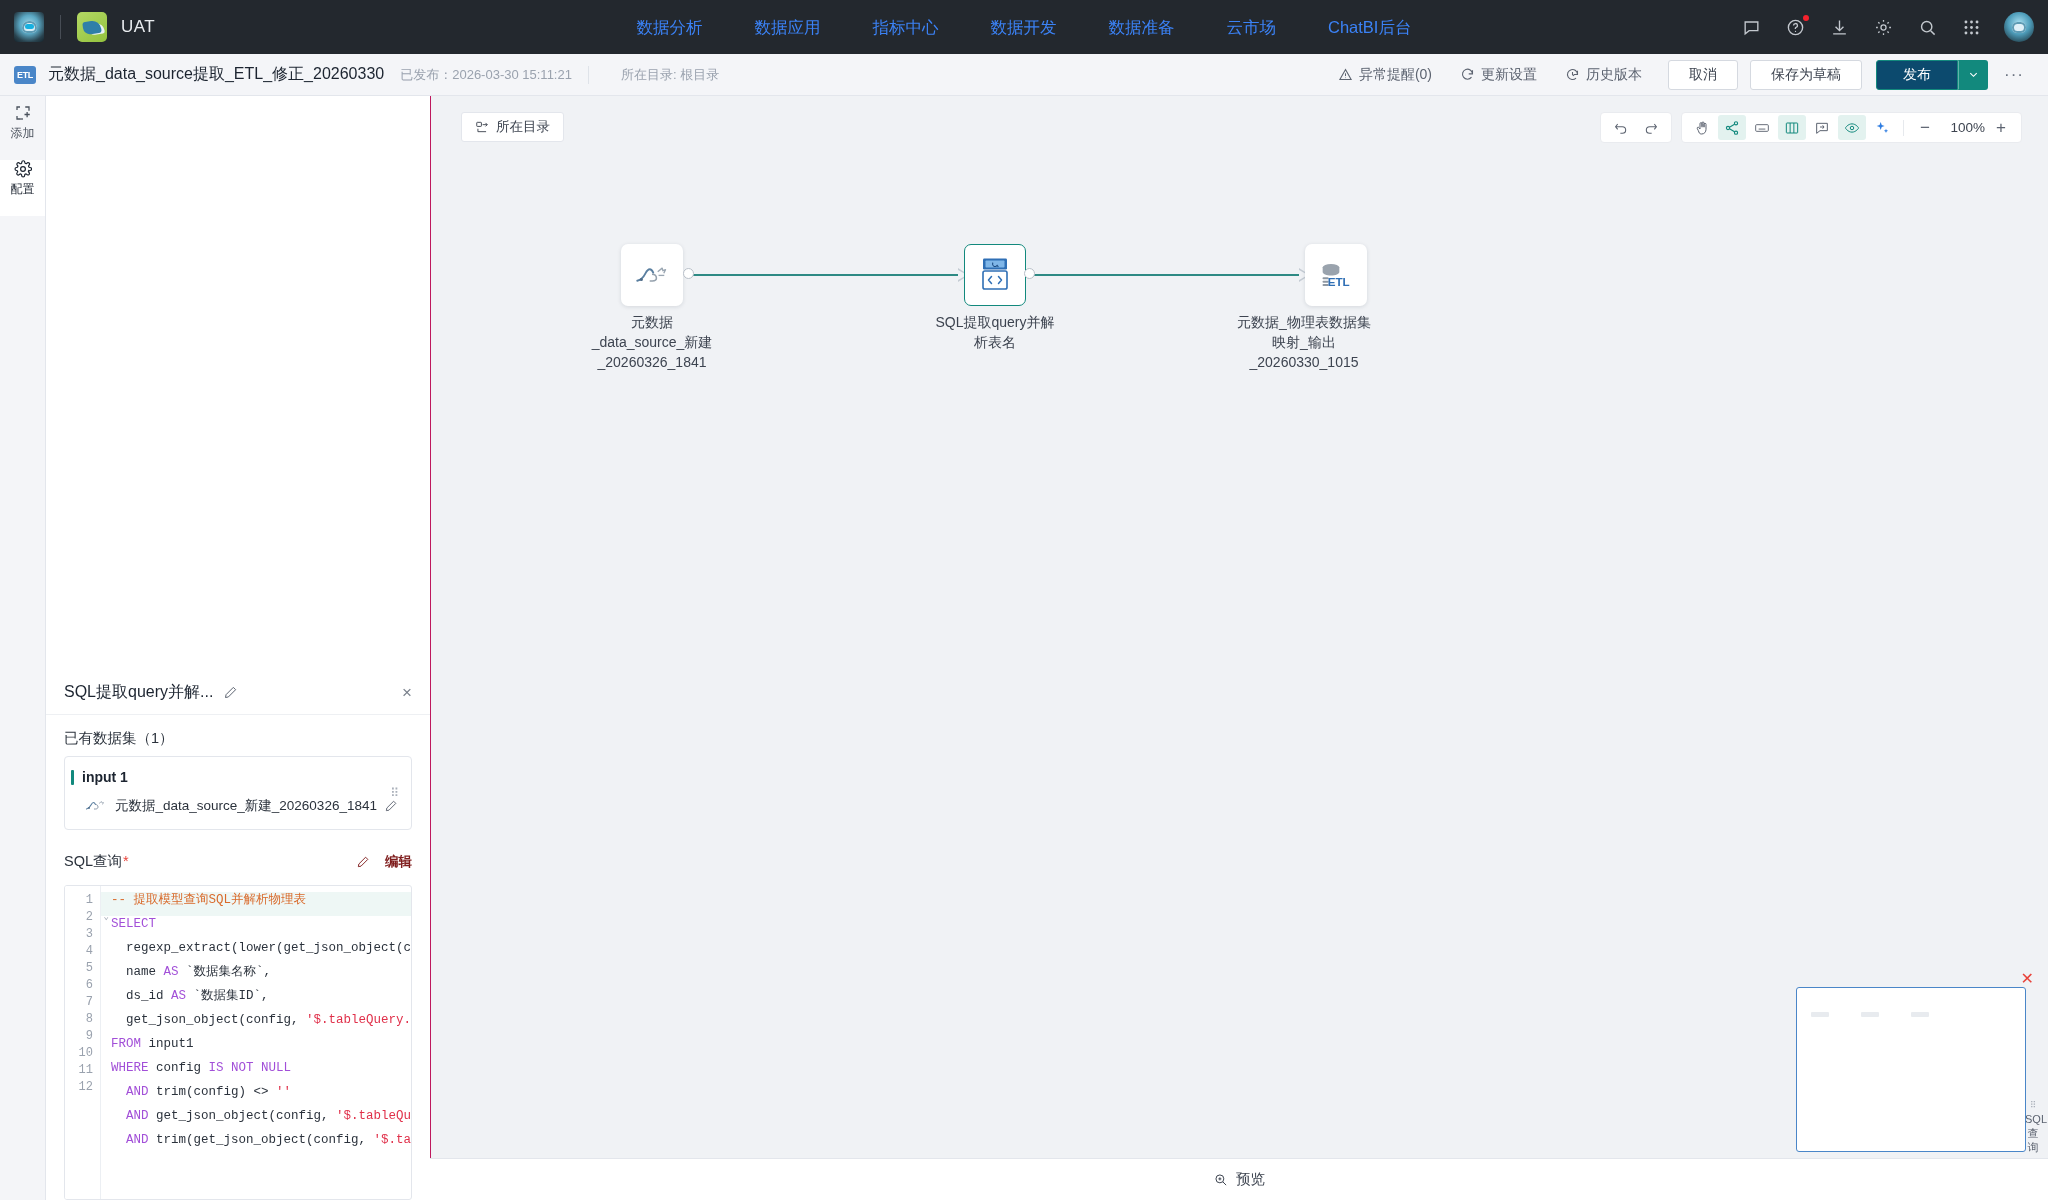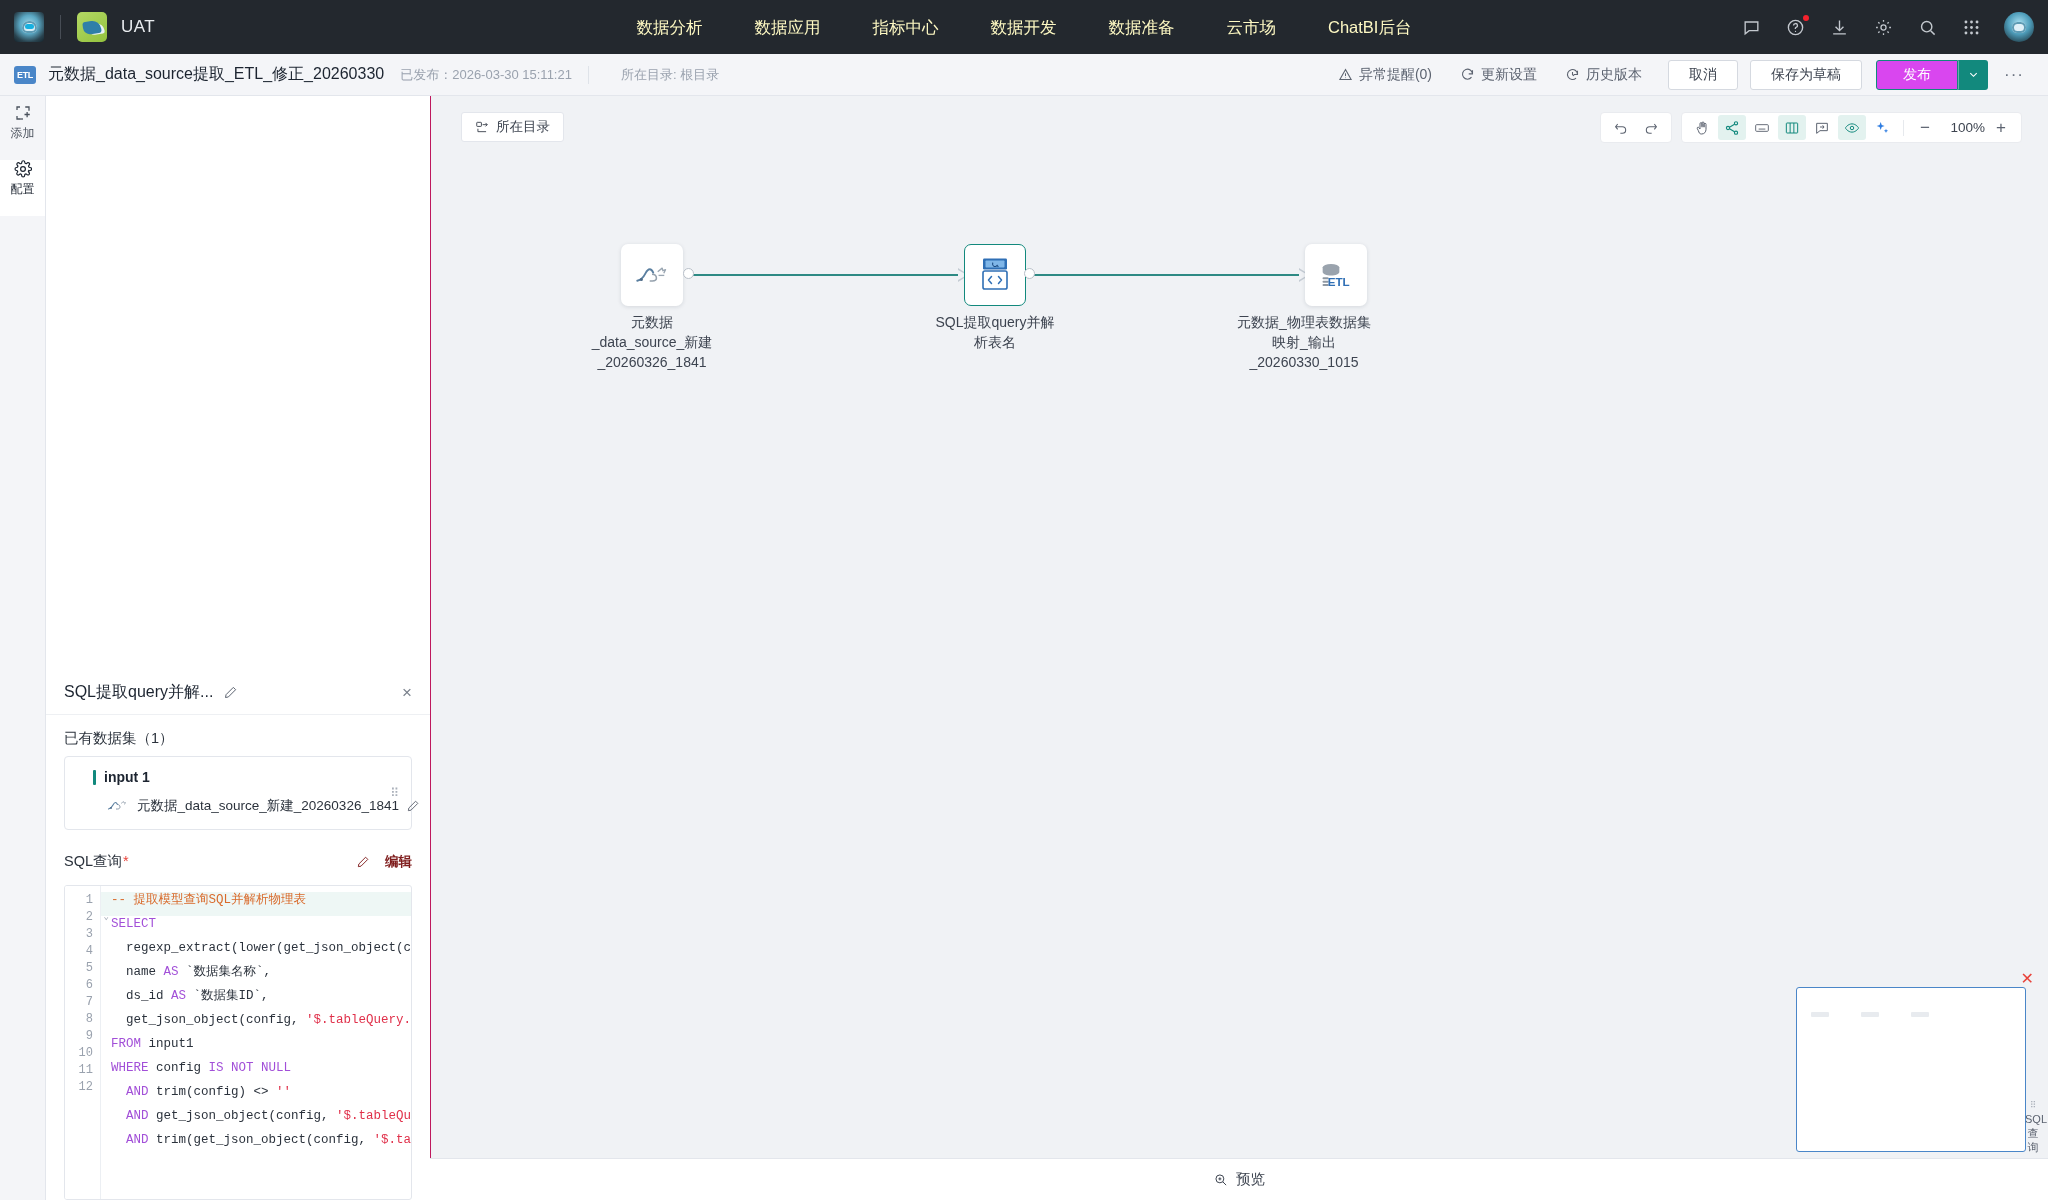--- a/index.html
+++ b/index.html
@@ -40,21 +40,21 @@
     background:#2f7fa8; box-shadow: 4px 2px 0 -1px #e9f2f7;
     transform: rotate(-8deg);
   }
   .proj-name { color:#e9ecef; font-size:17px; margin-left:14px; letter-spacing:.5px;}
   .nav-center {
     position:absolute; left:0; right:0; top:0; height:54px;
     display:flex; align-items:center; justify-content:center; gap:0; pointer-events:none;
   }
   .nav-center .nav-item { pointer-events:auto; }
   .nav-item {
-    color:#fef9c3; font-size:16.5px; padding:0 26px; line-height:54px; cursor:pointer; white-space:nowrap;
+    color:#3b82f6; font-size:16.5px; padding:0 26px; line-height:54px; cursor:pointer; white-space:nowrap;
   }
   .nav-right {
     margin-left:auto; display:flex; align-items:center; gap:22px; position:relative; z-index:4;
   }
   .nav-ico { color:#c3c8ce; width:22px; height:22px; display:flex; align-items:center; justify-content:center; cursor:pointer; position:relative;}
   .nav-ico svg{ display:block; }
   .badge-dot{ position:absolute; top:-1px; right:-3px; width:6px; height:6px; border-radius:50%; background:#f5222d;}
   .avatar{
     width:30px;height:30px;border-radius:50%;flex:none;
     background: radial-gradient(circle at 50% 38%, #a8e0f2 0%, #4f9ebb 45%, #23424f 85%);
@@ -80,21 +80,21 @@
   .tbtn{
     display:flex;align-items:center;gap:6px;font-size:14px;color:#5c6370;
     padding:0 14px; height:42px; cursor:pointer; white-space:nowrap;
   }
   .btn{
     height:30px;padding:0 20px;border:1px solid #d5d9e0;background:#fff;border-radius:3px;
     font-size:14px;color:#3d4450;cursor:pointer; margin-left:12px; white-space:nowrap;
     font-family:"Liberation Sans",sans-serif; display:flex;align-items:center;
   }
   .btn-primary{
-    background:#d946ef;border-color:#12897d;color:#fff;padding:0 26px;border-radius:3px 0 0 3px; margin-left:14px;
+    background:#0c4a6e;border-color:#12897d;color:#fff;padding:0 26px;border-radius:3px 0 0 3px; margin-left:14px;
   }
   .btn-split{
     background:#12897d;border:1px solid #12897d;border-left:1px solid rgba(255,255,255,.35);
     color:#fff;height:30px;width:30px;border-radius:0 3px 3px 0;margin-left:0;
     display:flex;align-items:center;justify-content:center;cursor:pointer;
   }
   .more-dots{ padding:0 10px 0 16px; color:#6b7381; font-size:17px; cursor:pointer; letter-spacing:1px;}
 
   
   .body{ display:flex; height:calc(1200px - 54px - 42px); }
@@ -108,21 +108,21 @@
   .rail-item.active{ background:#fff; color:#1c2430;}
 
   
   .lpanel{ width:385px; background:#fff; border-right:1px solid #be185d; display:flex;flex-direction:column; flex:none;justify-content:flex-end;}
   .lp-head{ height:44px;display:flex;align-items:center;padding:0 18px;border-bottom:1px solid #eef0f3;}
   .lp-title{ font-size:16px;color:#1c2430; white-space:nowrap;}
   .lp-edit{ margin-left:10px;color:#5c6370;cursor:pointer;display:flex;}
   .lp-close{ margin-left:auto;color:#7b828d;cursor:pointer;font-size:17px;line-height:1;}
   .lp-sec{ padding:14px 18px 8px;font-size:14.5px;color:#2b323c;}
   .ds-card{
-    margin:0 18px; border:1px solid #e3e6ec; border-radius:4px; padding:12px 28px 14px; position:relative;
+    margin:0 18px; border:1px solid #e3e6ec; border-radius:4px; padding:12px 6px 14px; position:relative;
   }
   .ds-name{ display:flex;align-items:center;font-size:14px;font-weight:bold;color:#1c2430;}
   .ds-bar{ width:3px;height:15px;background:#12897d;margin-right:8px;border-radius:1px;}
   .ds-row{ display:flex;align-items:center;margin-top:12px;padding-left:14px;}
   .mysql-ico{ width:22px;height:14px;flex:none;display:flex;align-items:center;}
   .ds-label{ font-size:13.5px;color:#2b323c;margin-left:8px;white-space:nowrap;}
   .ds-pen{ margin-left:7px;color:#5c6370;display:flex;cursor:pointer;}
   .ds-grip{ position:absolute; right:12px; top:34px; color:#aab0ba; font-size:12px; line-height:5px; cursor:grab;}
   .sql-head{ display:flex;align-items:center;padding:22px 18px 8px;}
   .sql-label{ font-size:14.5px;color:#2b323c;}

